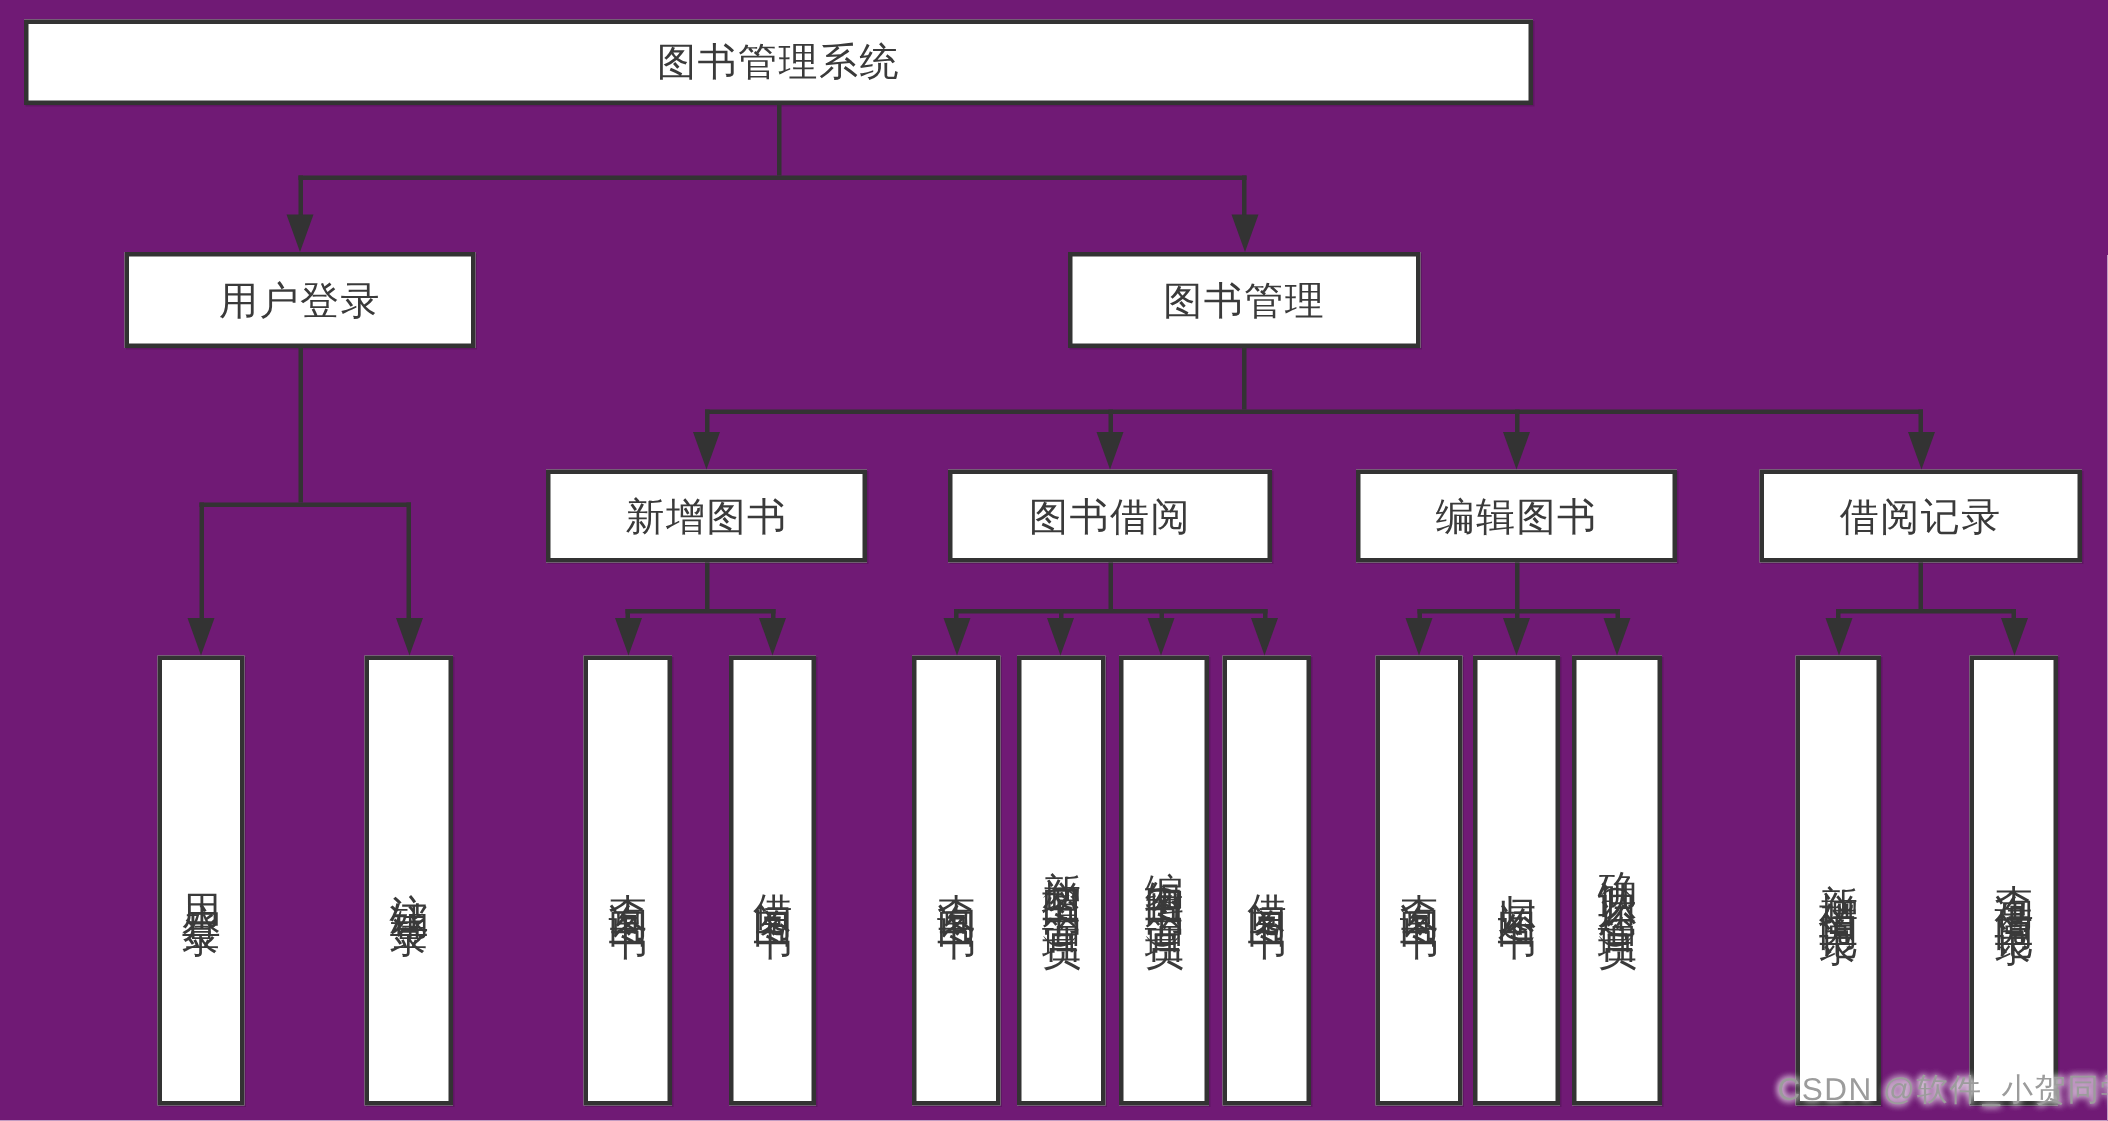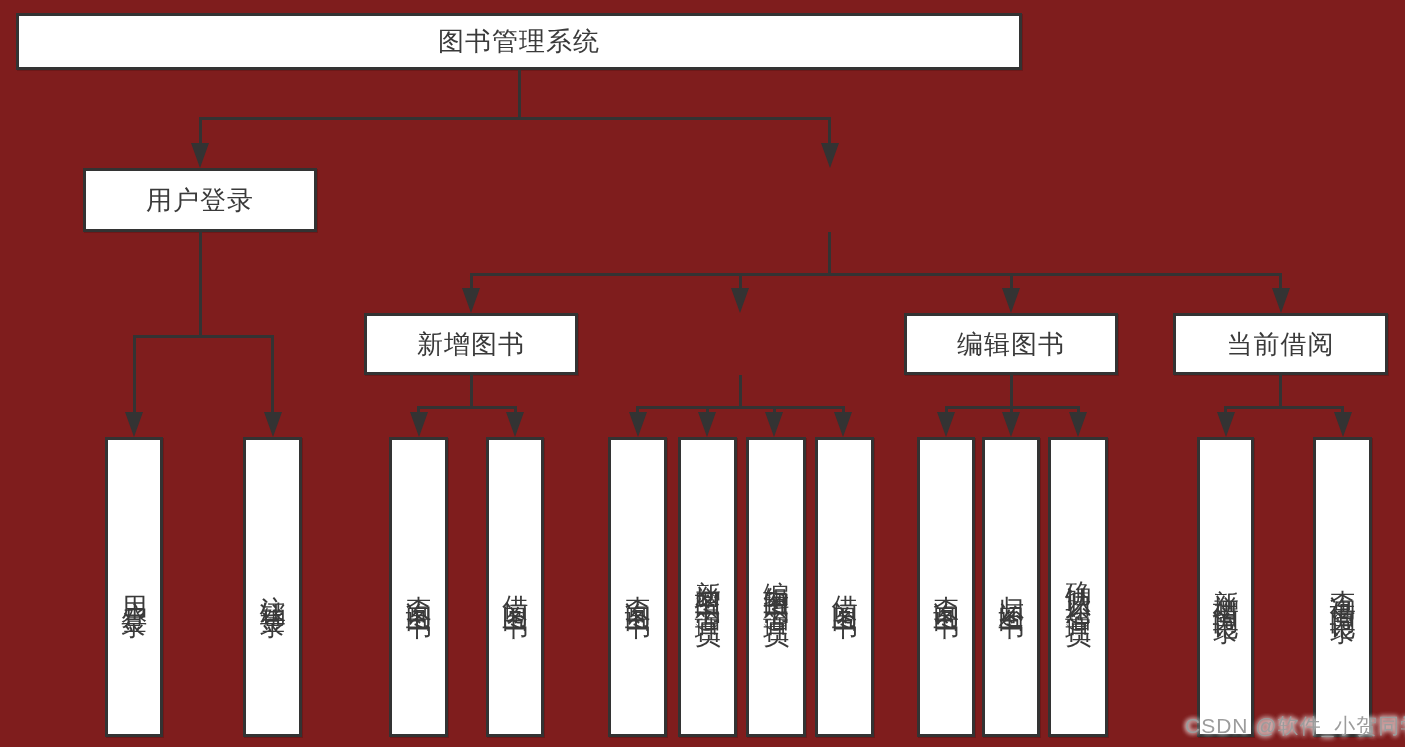--- a/index.html
+++ b/index.html
@@ -1,20 +1,20 @@
 <!DOCTYPE html>
 <html><head>
 <meta charset="utf-8">
 <style>
   html, body { margin: 0; padding: 0; background: #ffffff; }
   #canvas {
     position: relative;
     width: 1405px;
     height: 747px;
-    background: #7f1d1d;
+    background: #701a75;
     overflow: hidden;
     font-family: "Liberation Sans", "DejaVu Sans", sans-serif;
   }
   .box {
     position: absolute;
     box-sizing: border-box;
     background: #ffffff;
     border: 3px solid #333333;
     display: flex;
     align-items: center;
@@ -65,29 +65,35 @@
 
 <div id="canvas">
 
   <div class="box h" style="left:16px;top:13px;width:1006px;height:57px">
     <span>图书管理系统</span>
   </div>
 
   <div class="box h" style="left:83px;top:168px;width:234px;height:64px">
     <span>用户登录</span>
   </div>
+  <div class="box h" style="left:712px;top:168px;width:235px;height:64px">
+    <span>图书管理</span>
+  </div>
 
   <div class="box h" style="left:364px;top:313px;width:214px;height:62px">
     <span>新增图书</span>
+  </div>
+  <div class="box h" style="left:632px;top:313px;width:216px;height:62px">
+    <span>图书借阅</span>
   </div>
   <div class="box h" style="left:904px;top:313px;width:214px;height:62px">
     <span>编辑图书</span>
   </div>
   <div class="box h" style="left:1173px;top:313px;width:215px;height:62px">
-    <span>当前借阅</span>
+    <span>借阅记录</span>
   </div>
 
   <div class="box v" style="left:105px;top:437px;width:58px;height:300px">
     <span>用户登录</span>
   </div>
   <div class="box v" style="left:243px;top:437px;width:59px;height:300px">
     <span>注销登录</span>
   </div>
 
   <div class="box v" style="left:389px;top:437px;width:59px;height:300px">

